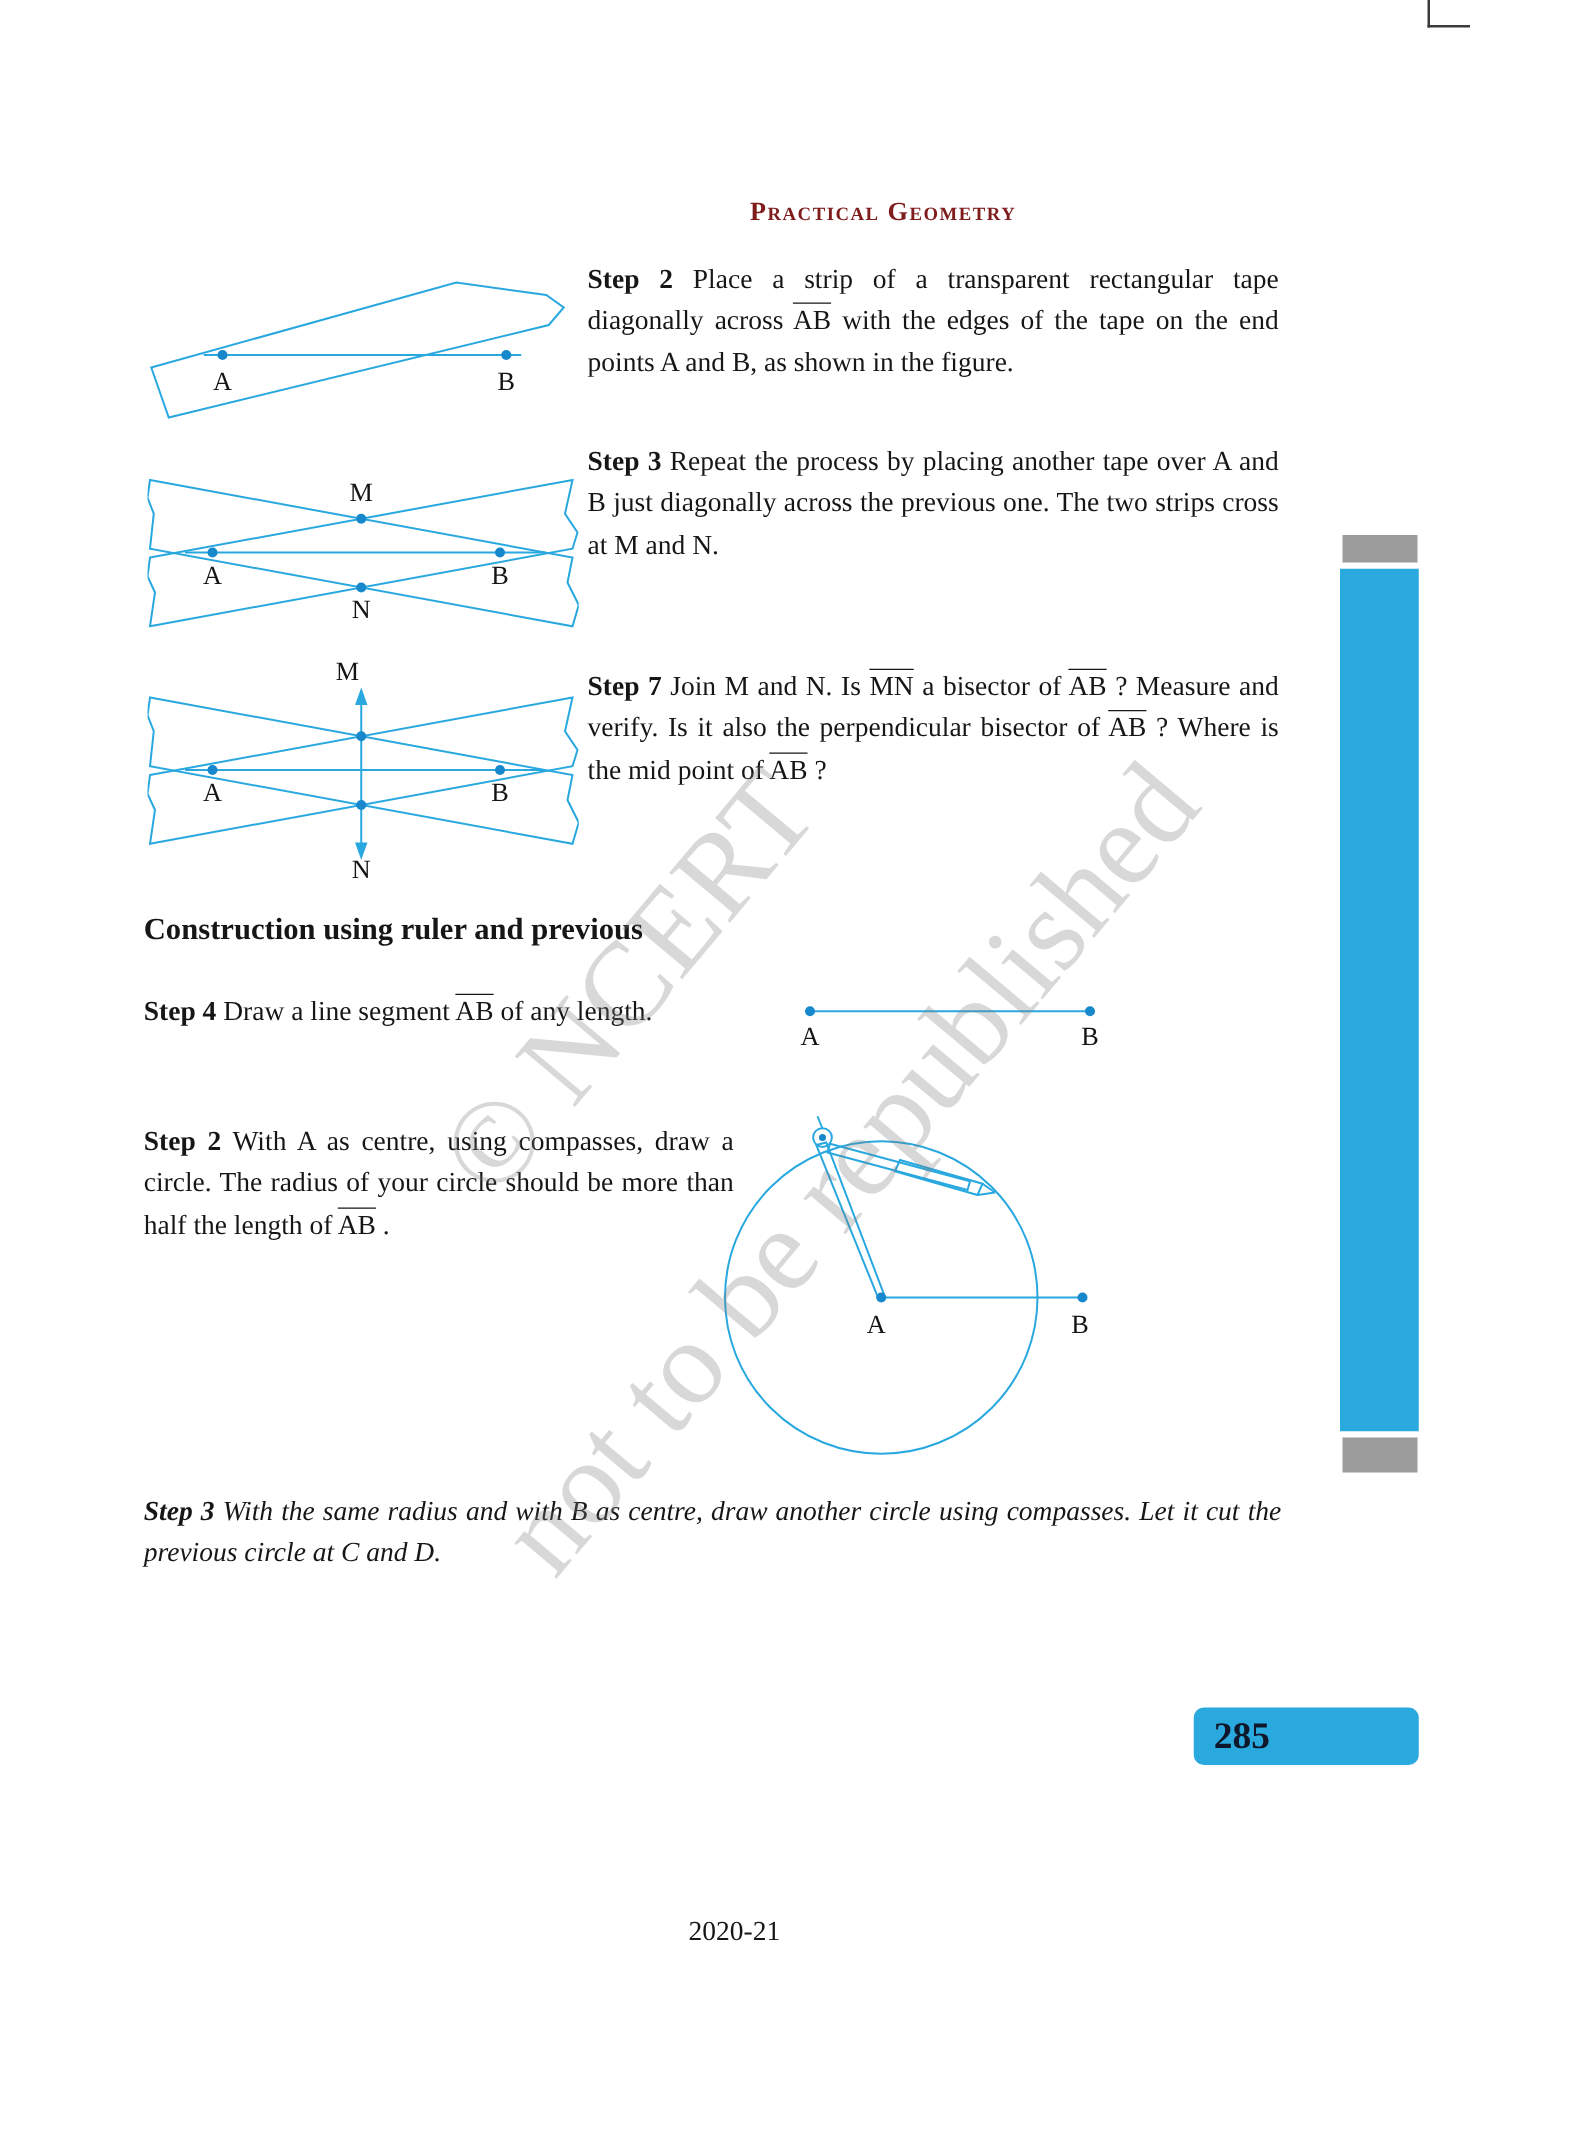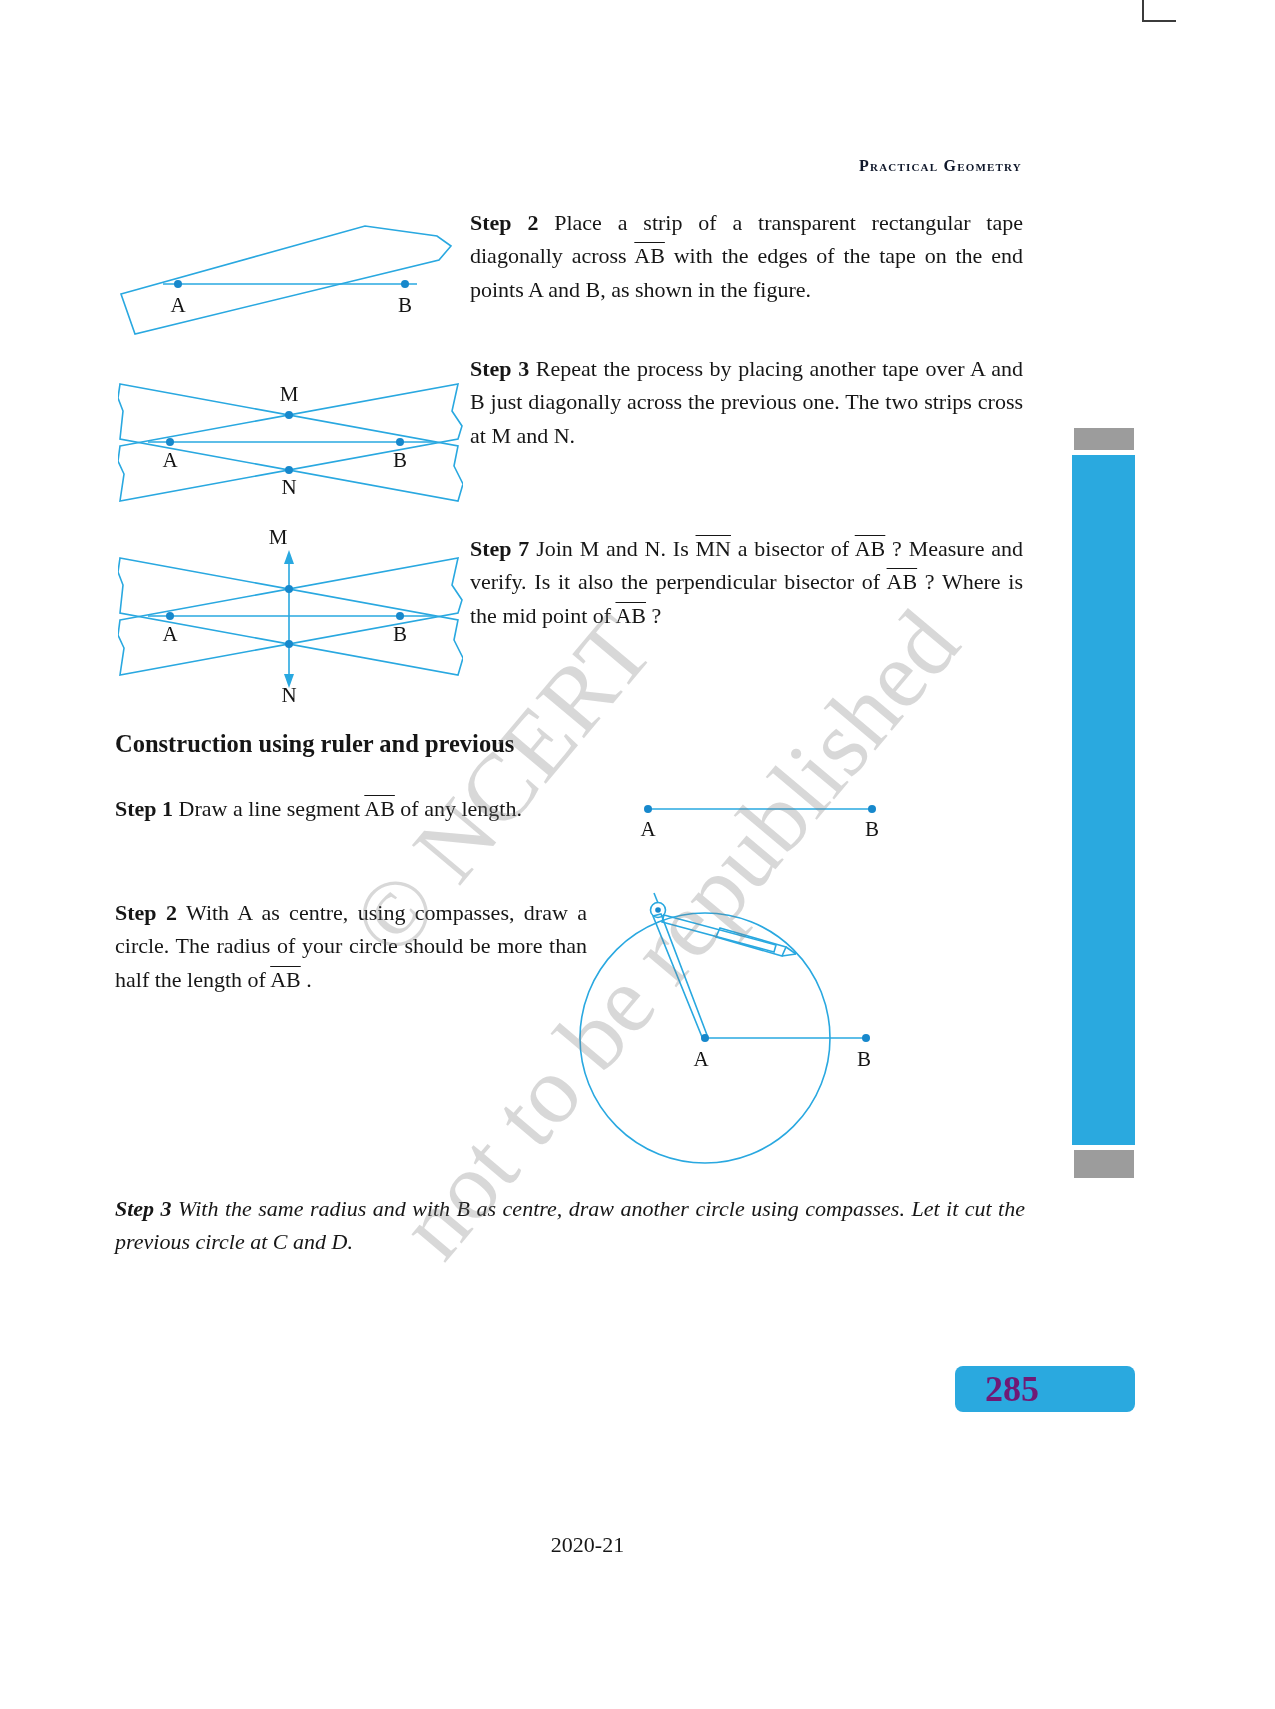--- a/index.html
+++ b/index.html
@@ -6,32 +6,32 @@
   body {
     width:1275px; height:1709px; position:relative; overflow:hidden;
     background:#ffffff; color:#161616;
     font-family:"Liberation Serif", serif;
   }
   .abs { position:absolute; }
   .para { font-size:22px; line-height:1.52; text-align:justify; }
   .para b { font-weight:bold; }
   .ov { text-decoration:overline; text-decoration-thickness:1.3px; }
   .hdr {
-    font-variant:small-caps; font-weight:bold; font-size:16px;
-    letter-spacing:1.2px; color:#0f172a; text-align:right;
+    font-variant:small-caps; font-weight:bold; font-size:21px;
+    letter-spacing:1.2px; color:#7f1d1d; text-align:left;
   }
   .heading { font-size:24.5px; font-weight:bold; }
   .nowrap { white-space:nowrap; text-align:left; }
 
   
   .gray-cap { background:#9c9c9c; }
   .blue-bar { background:#2aa9df; }
   .pageno {
-    background:#2aa9df; color:#701a75; font-weight:bold; font-size:36px;
-    line-height:46px; padding-left:30px; border-radius:8px; box-sizing:border-box;
+    background:#2aa9df; color:#0f172a; font-weight:bold; font-size:30px;
+    line-height:46px; padding-left:16px; border-radius:8px; box-sizing:border-box;
   }
   .corner-mark {
     border-left:2px solid #3b3b3b; border-bottom:2px solid #3b3b3b;
   }
   .footer { font-size:22px; text-align:center; }
 
   
   .watermark {
     left:60px; top:480px; width:1060px; height:760px;
     display:flex; flex-direction:column; justify-content:center; align-items:center;
@@ -103,21 +103,21 @@
     <text class="lbl" x="171" y="178" text-anchor="middle">N</text>
     <text class="lbl" x="52" y="117" text-anchor="middle">A</text>
     <text class="lbl" x="282" y="117" text-anchor="middle">B</text>
   </svg>
 </div>
 
 <div class="abs para" style="left:470px; top:532px; width:553px;"><b>Step 7</b> Join M and N. Is <span class="ov">MN</span> a bisector of <span class="ov">AB</span> ? Measure and verify. Is it also the perpendicular bisector of <span class="ov">AB</span> ? Where is the mid point of <span class="ov">AB</span> ?</div>
 
 <div class="abs heading" style="left:115px; top:730px;">Construction using ruler and previous</div>
 
-<div class="abs para nowrap" style="left:115px; top:792px; width:560px;"><b>Step 1</b> Draw a line segment <span class="ov">AB</span> of any length.</div>
+<div class="abs para nowrap" style="left:115px; top:792px; width:560px;"><b>Step 4</b> Draw a line segment <span class="ov">AB</span> of any length.</div>
 
 <div class="abs" style="left:640px; top:798px;">
   <svg width="240" height="42" viewBox="0 0 240 42">
     <line class="bl" x1="6" y1="11" x2="234" y2="11"></line>
     <circle class="dot" cx="8" cy="11" r="4"></circle>
     <circle class="dot" cx="232" cy="11" r="4"></circle>
     <text class="lbl" x="8" y="38" text-anchor="middle">A</text>
     <text class="lbl" x="232" y="38" text-anchor="middle">B</text>
   </svg>
 </div>

